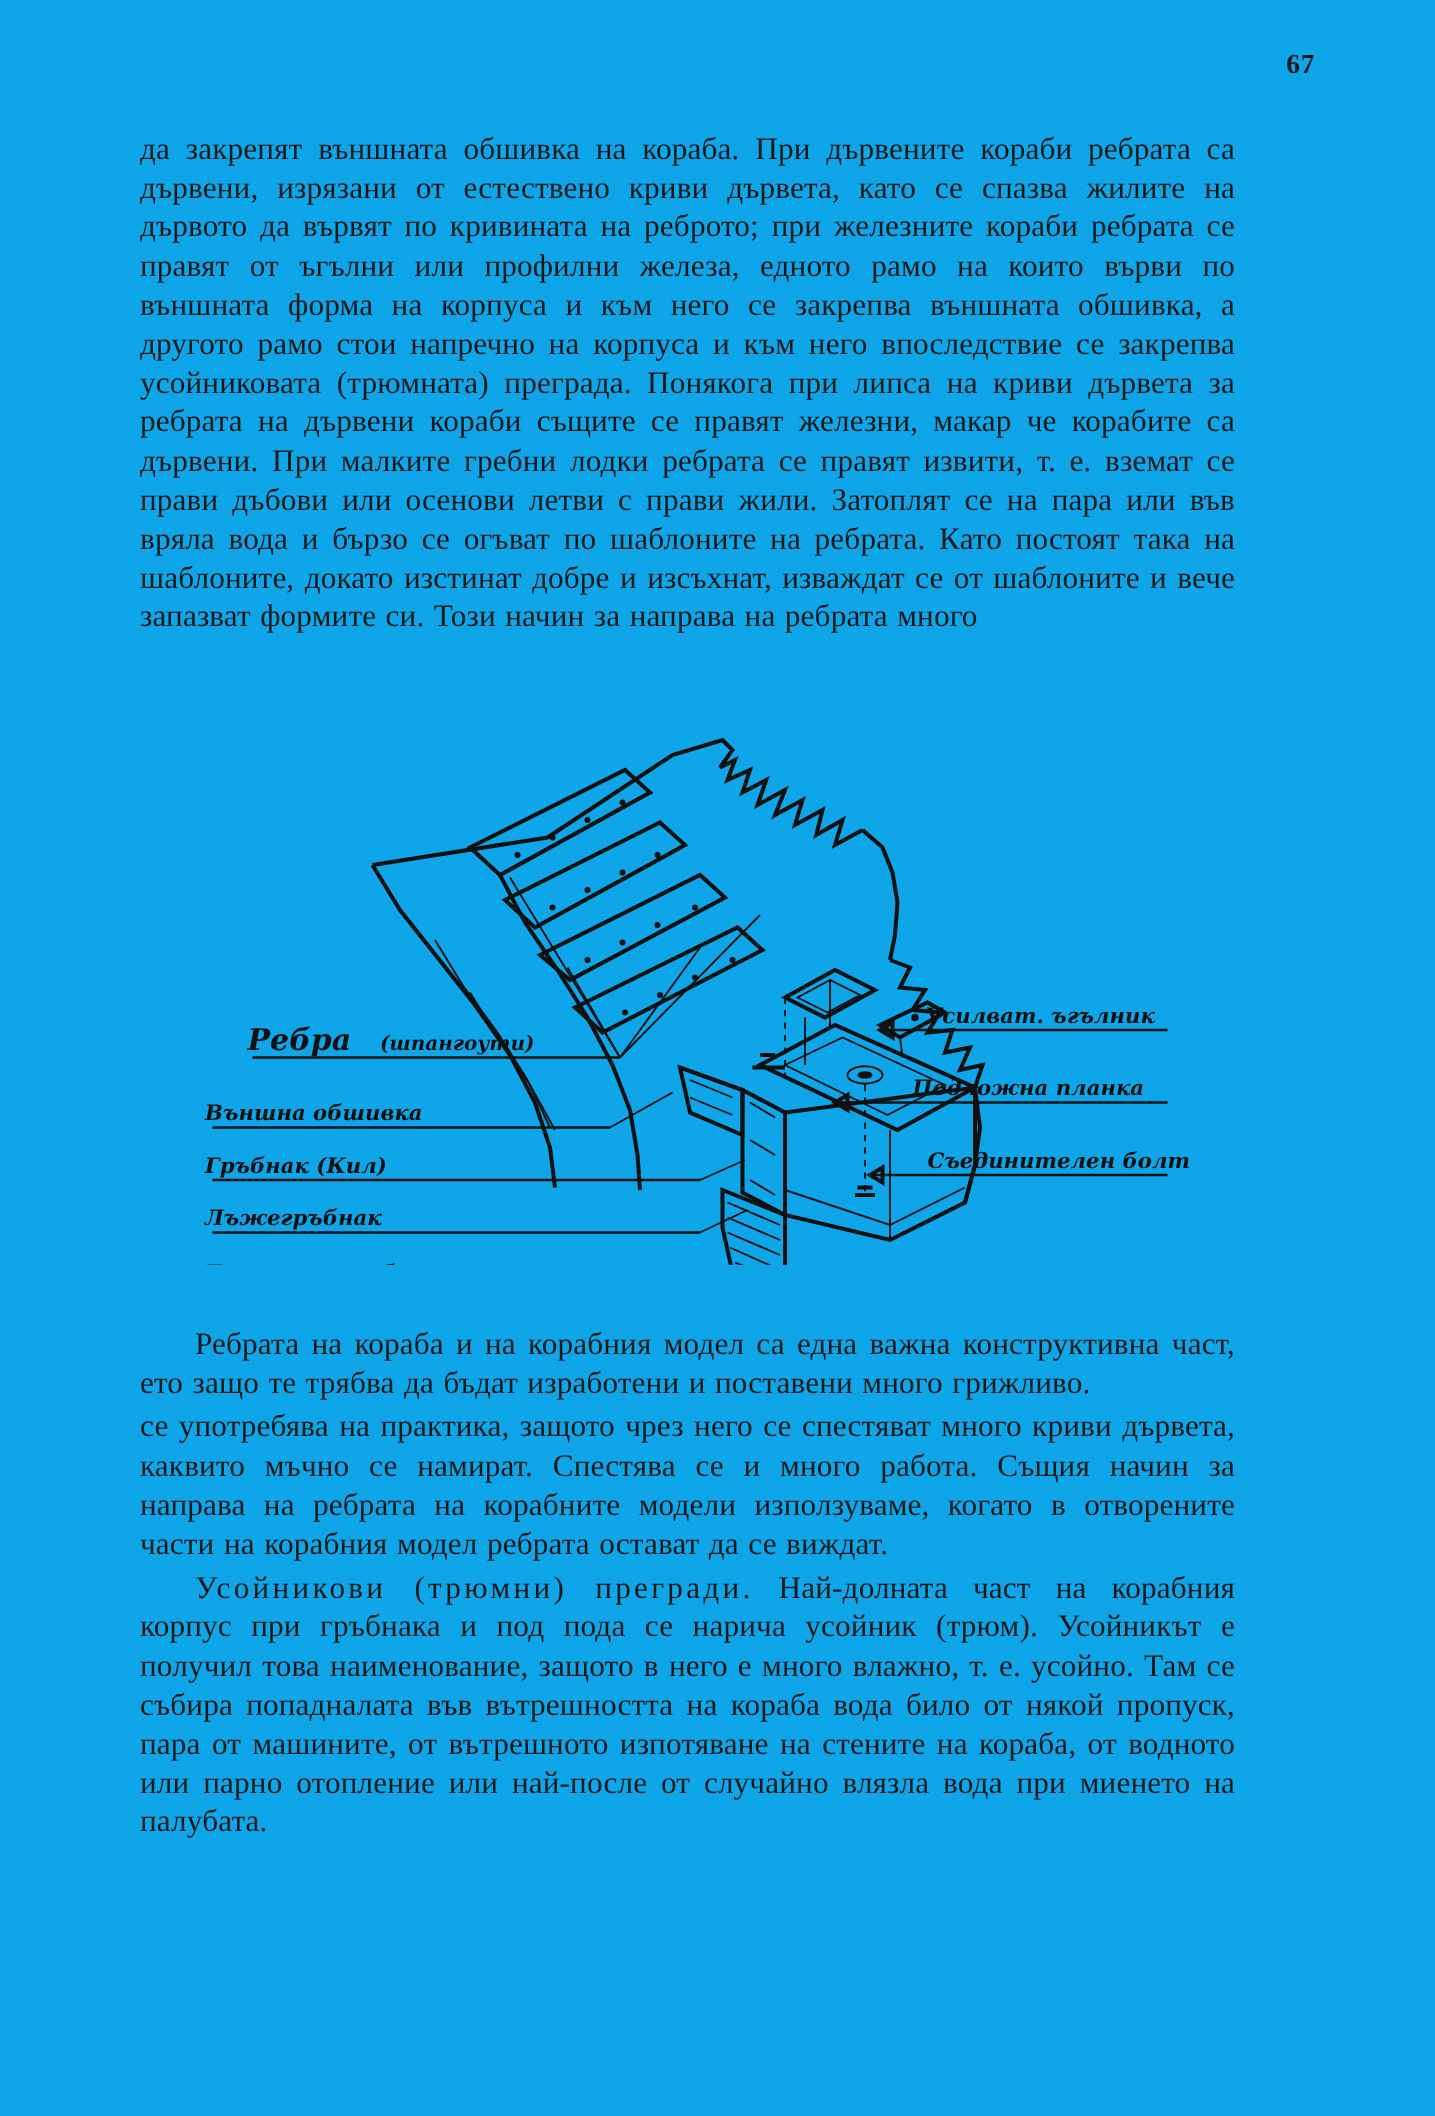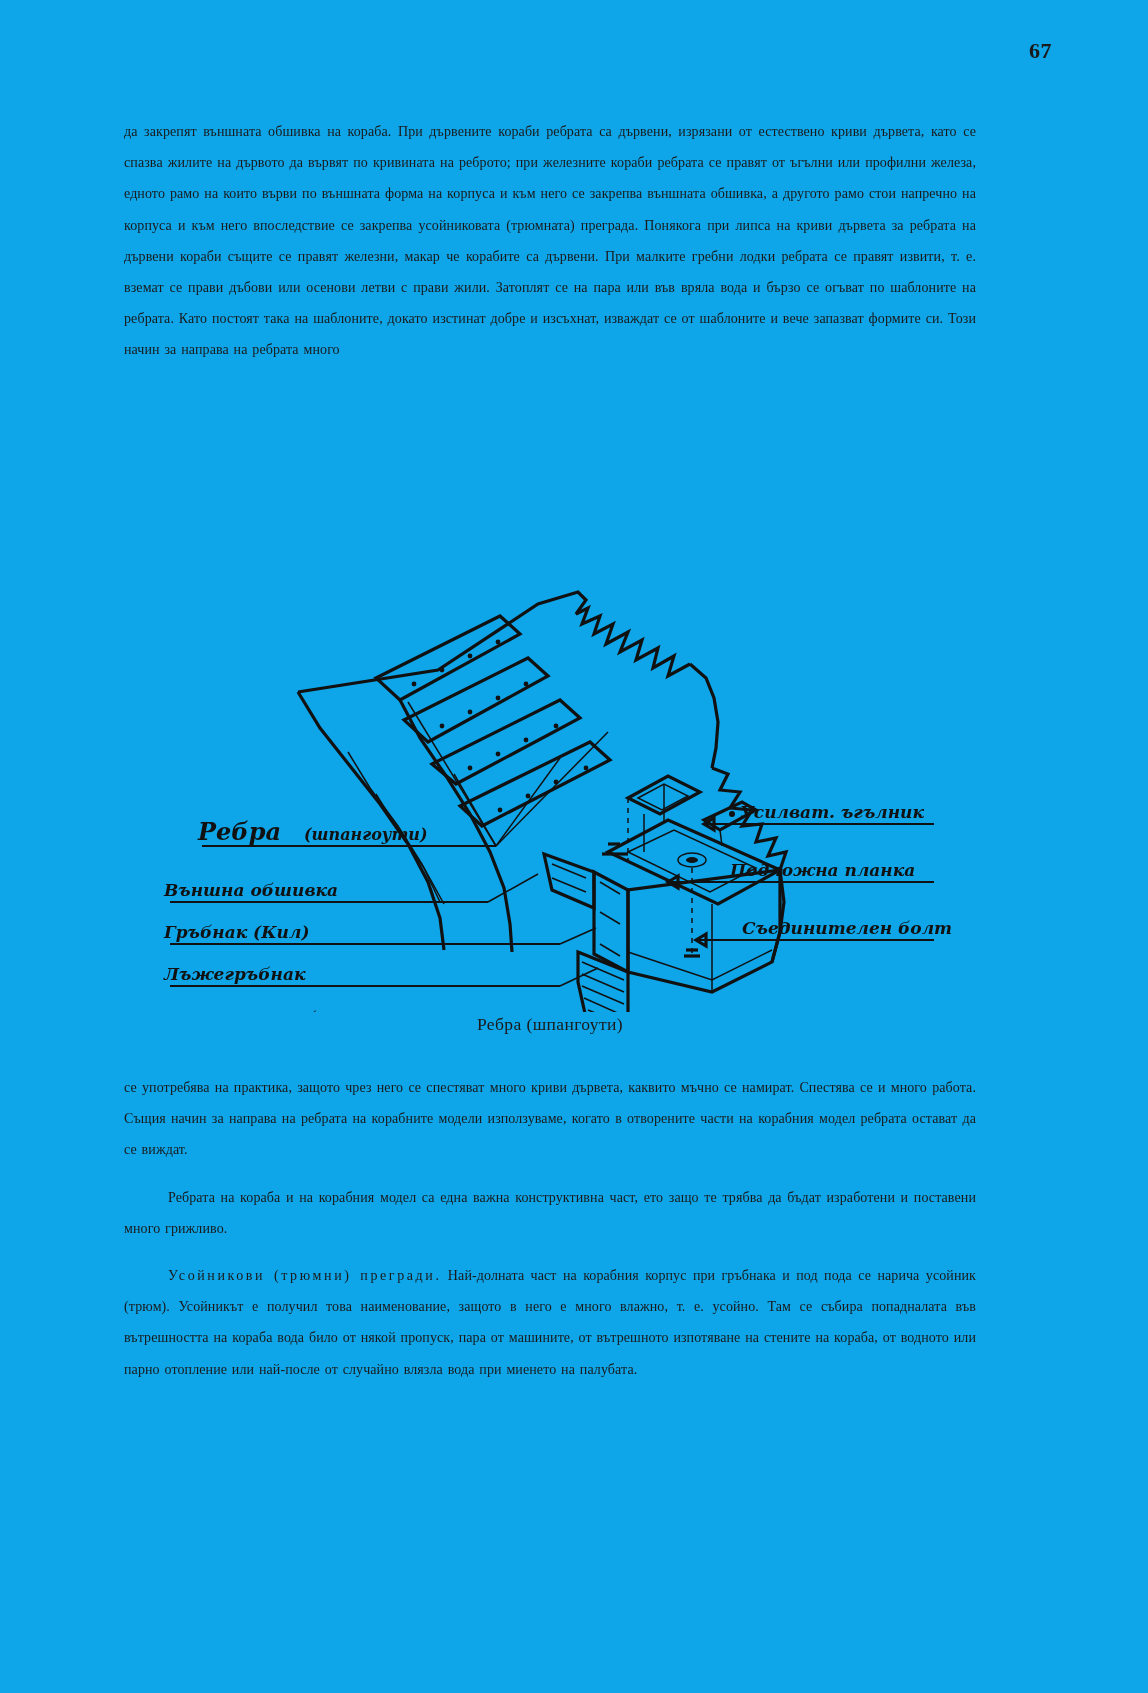--- a/index.html
+++ b/index.html
@@ -32,22 +32,22 @@
     font-family: "Liberation Serif", "DejaVu Serif", serif;
   }
   
   .column {
     position: absolute;
     left: 108px;
     top: 100px;
     width: 884px;
   }
   p.body {
-    margin: 16px;
-    font-size: 14px;
+    margin: 4px;
+    font-size: 25px;
     line-height: 31.2px;
     text-align: justify;
     text-justify: inter-word;
     letter-spacing: 0.1px;
     word-spacing: 1.2px;
     font-family: "Liberation Serif", "DejaVu Serif", serif;
   }
   p.body.indent { text-indent: 44px; }
   p.body.nohyph { hyphens: none; }
   .spaced {
@@ -222,27 +222,26 @@
         <text class="hand small" x="622" y="324">Подложна планка</text>
         <text class="hand small" x="634" y="382">Съединителен болт</text>
 
         <text class="hand small" x="56" y="344">Външна обшивка</text>
         <text class="hand small" x="56" y="386">Гръбнак (Кил)</text>
         <text class="hand small" x="56" y="428">Лъжегръбнак</text>
         <text class="hand small" x="56" y="472">Баластен гръбнак.</text>
       </g>
     </svg>
 
-    <div class="figcaption">Ребра (шпангоути)</div>
   </div>
 
   <div class="column2">
+    <p class="body indent nohyph">Ребрата на кораба и на корабния модел са една важна конструктивна част, ето защо те трябва да бъдат изработени и поставени много грижливо.</p>
+
     <p class="body nohyph">се употребява на практика, защото чрез него се спестяват много криви дървета, каквито мъчно се намират. Спестява се и много работа. Същия начин за направа на ребрата на корабните модели използуваме, когато в отворените части на корабния модел ребрата остават да се виждат.</p>
-
-    <p class="body indent nohyph">Ребрата на кораба и на корабния модел са една важна конструктивна част, ето защо те трябва да бъдат изработени и поставени много грижливо.</p>
 
     <p class="body indent nohyph">
       <span class="spaced">Усойникови (трюмни) прегради.</span><span> Най-долната част на корабния корпус при гръбнака и под пода се нарича усойник (трюм). Усойникът е получил това наименование, защото в него е много влажно, т. е. усойно. Там се събира попадналата във вътрешността на кораба вода било от някой пропуск, пара от машините, от вътрешното изпотяване на стените на кораба, от водното или парно отопление или най-после от случайно влязла вода при миенето на палубата.</span>
     </p>
 
   </div>
 
 </div>
 
 </body></html>

